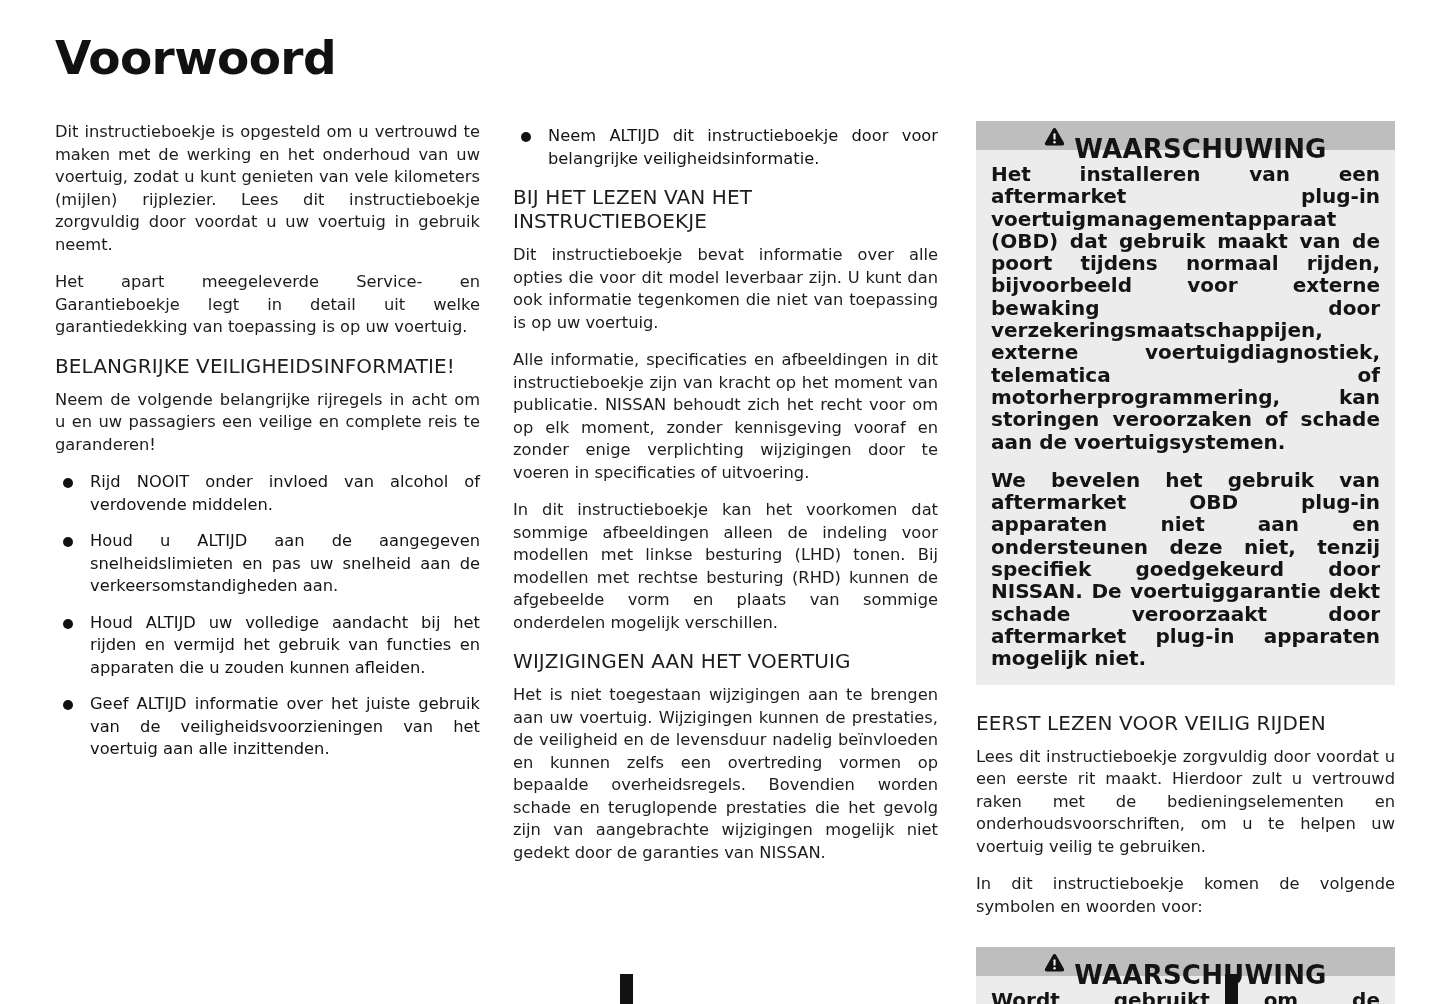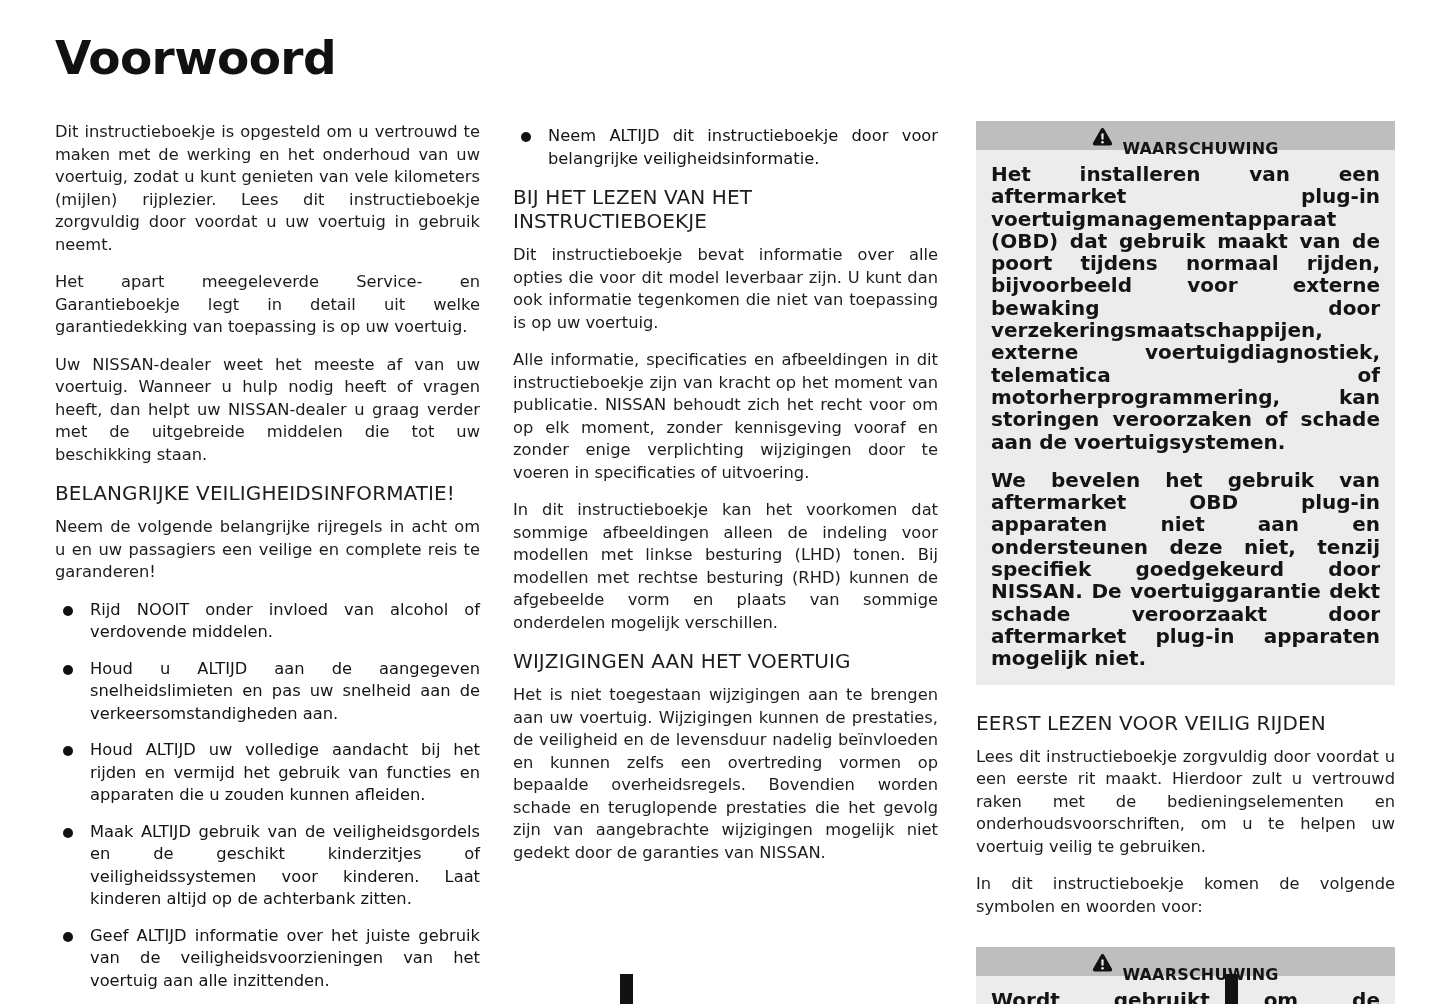--- a/index.html
+++ b/index.html
@@ -115,21 +115,21 @@
     gap: 9px;
   }
   .warn-head .tri-icon {
     display: block;
     width: 21px;
     height: 19px;
     flex: 0 0 auto;
     margin-top: 1px;
   }
   .warn-head .warn-label {
-    font-size: 16px;
+    font-size: 26px;
     font-weight: 700;
     letter-spacing: 0.2px;
     color: #141414;
     line-height: 1;
     margin-top: 26px;
   }
   .warn-body {
     padding: 13px 15px 15px 15px;
   }
   .warn-body p {
@@ -161,42 +161,37 @@
 
 <div class="page">
 
   <div class="page-title">Voorwoord</div>
 
   <div class="columns">
 
     <div class="col col-1">
       <p class="body">Dit instructieboekje is opgesteld om u vertrouwd te maken met de werking en het onderhoud van uw voertuig, zodat u kunt genieten van vele kilometers (mijlen) rijplezier. Lees dit instructieboekje zorgvuldig door voordat u uw voertuig in gebruik neemt.</p>
       <p class="body">Het apart meegeleverde Service- en Garantieboekje legt in detail uit welke garantiedekking van toepassing is op uw voertuig.</p>
-      <p class="body">Uw NISSAN-dealer weet het meeste af van uw voertuig. Wanneer u hulp nodig heeft of vragen heeft, dan helpt uw NISSAN-dealer u graag verder met de uitgebreide middelen die tot uw beschikking staan.</p>
 
       <h2 class="section">BELANGRIJKE VEILIGHEIDSINFORMATIE!</h2>
 
       <p class="body">Neem de volgende belangrijke rijregels in acht om u en uw passagiers een veilige en complete reis te garanderen!</p>
 
       <ul class="bullets">
         <li>
           <span class="dot"></span>
           <span>Rijd NOOIT onder invloed van alcohol of verdovende middelen.</span>
         </li>
         <li>
           <span class="dot"></span>
           <span>Houd u ALTIJD aan de aangegeven snelheidslimieten en pas uw snelheid aan de verkeersomstandigheden aan.</span>
         </li>
         <li>
           <span class="dot"></span>
           <span>Houd ALTIJD uw volledige aandacht bij het rijden en vermijd het gebruik van functies en apparaten die u zouden kunnen afleiden.</span>
-        </li>
-        <li>
-          <span class="dot"></span>
-          <span>Maak ALTIJD gebruik van de veiligheidsgordels en de geschikt kinderzitjes of veiligheidssystemen voor kinderen. Laat kinderen altijd op de achterbank zitten.</span>
         </li>
         <li>
           <span class="dot"></span>
           <span>Geef ALTIJD informatie over het juiste gebruik van de veiligheidsvoorzieningen van het voertuig aan alle inzittenden.</span>
         </li>
       </ul>
     </div>
 
     <div class="col col-2">
       <ul class="bullets">

